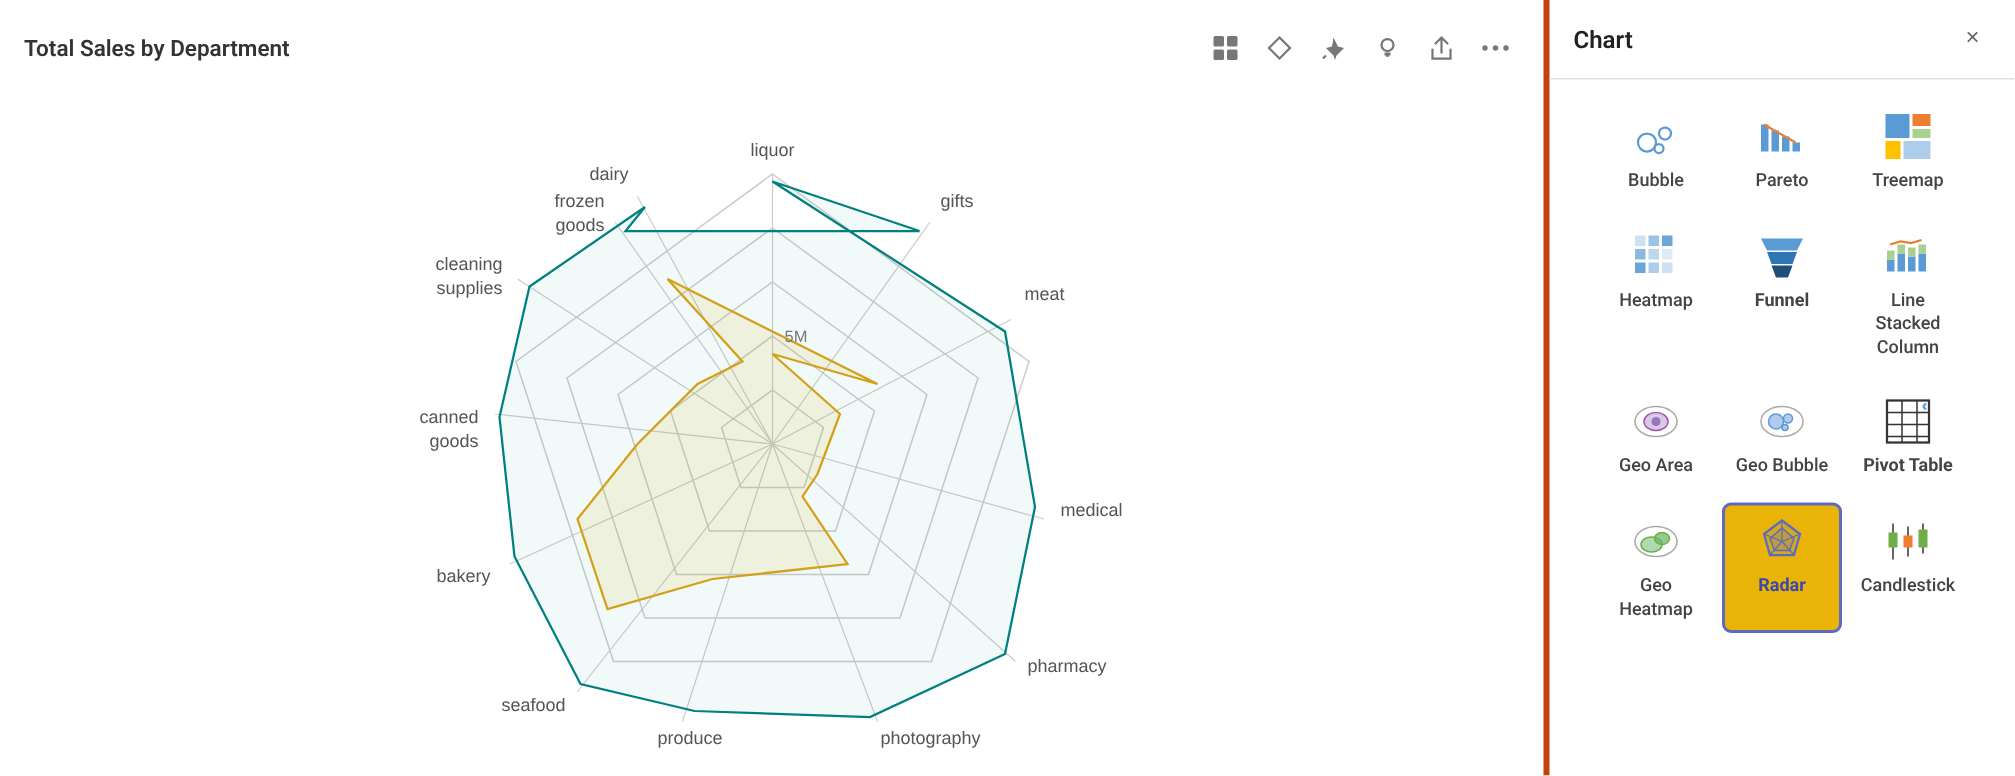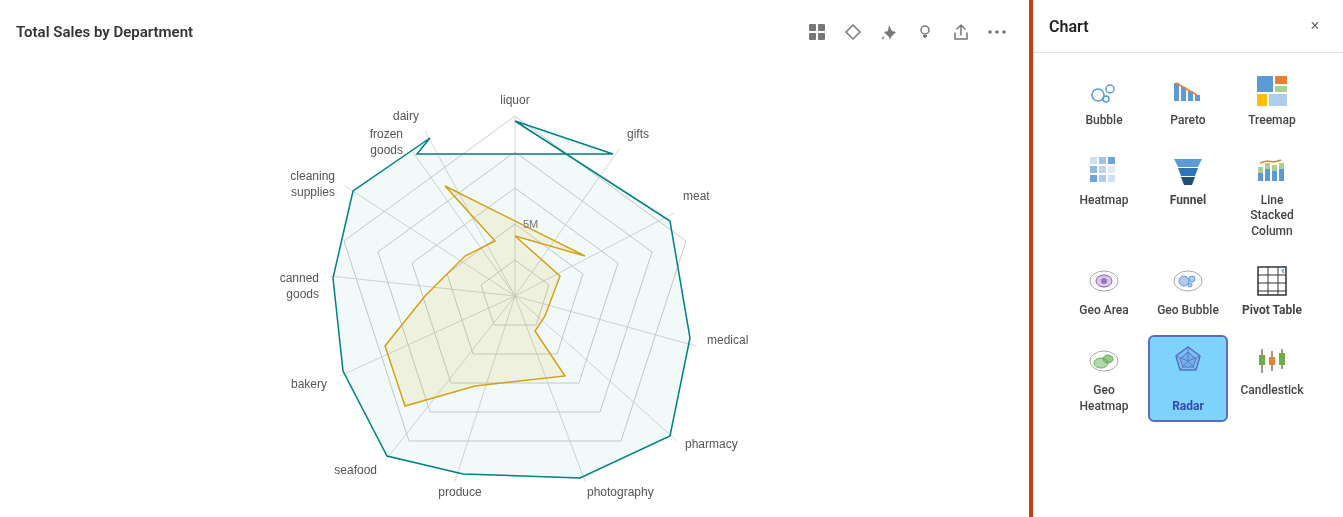--- a/index.html
+++ b/index.html
@@ -116,23 +116,22 @@
       display: flex;
       flex-direction: column;
       align-items: center;
       gap: 4px;
       padding: 6px 4px;
       border-radius: 6px;
       cursor: pointer;
       border: 2px solid transparent;
     }
     .chart-item.selected {
-      background: #7dd3fc;
+      background: #eab308;
       border-color: #5c6bc0;
-      justify-content: space-between;
     }
 
     .chart-icon {
       width: 36px;
       height: 36px;
       display: flex;
       align-items: center;
       justify-content: center;
     }
 

